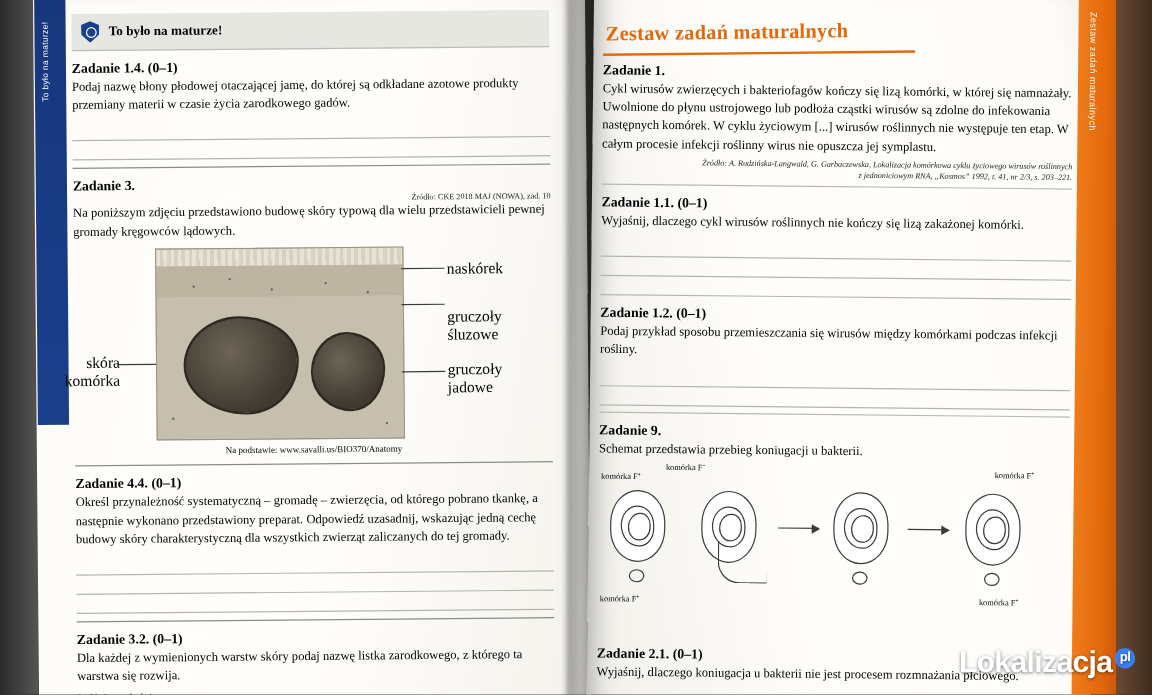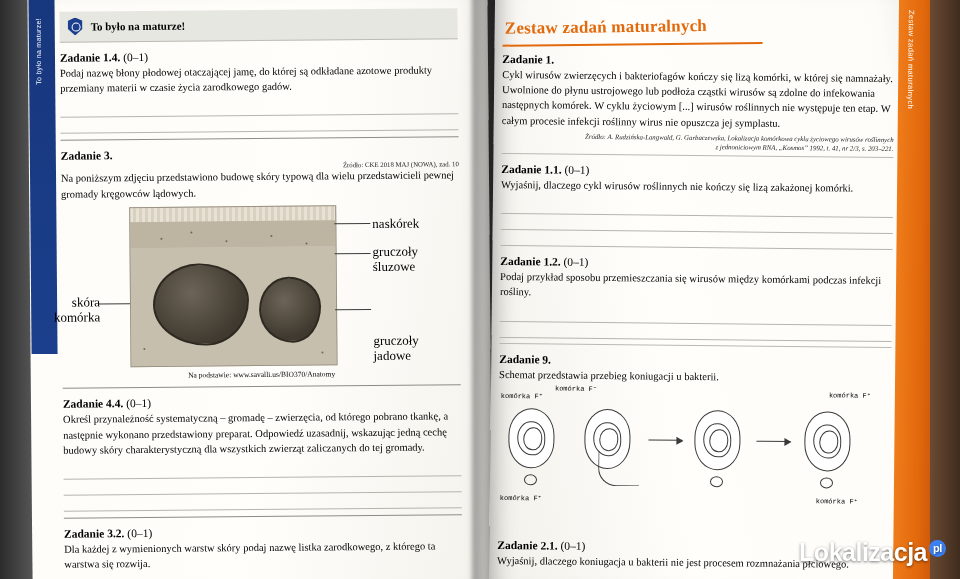--- a/index.html
+++ b/index.html
@@ -78,21 +78,21 @@
     clip-path:polygon(50% 0,100% 18%,100% 62%,50% 100%,0 62%,0 18%);
     position:relative;flex:0 0 auto;
   }
   .shield:after{
     content:"";position:absolute;left:4px;top:5px;width:7px;height:7px;
     border:1.4px solid #fff;border-radius:50%;
   }
   .banner-title{font-weight:bold;font-size:11px;font-family:"Liberation Serif",serif;}
 
   .task-head{font-weight:bold;font-size:11.5px;margin:9px 0 2px;}
-  .task-head .pts{font-weight:normal;}
+  .task-head .pts{font-weight:bold;}
   p.body{font-size:10.5px;line-height:1.45;margin:0 0 4px;text-align:left;}
   .src{font-size:6.8px;text-align:right;color:#222;font-style:normal;margin:2px 0 0;}
   .src-italic{font-style:italic;}
 
   .rule{border:0;border-top:1px solid #8c8c86;margin:6px 0;}
   .rule-thin{border:0;border-top:1px solid #b9b9b2;margin:5px 0;}
 
   .answer-lines{margin-top:6px;}
   .answer-lines .ln{border-bottom:1px solid #b5b5ae;height:15px;}
 
@@ -123,21 +123,21 @@
   .hr-orange{border:0;border-top:2px solid #e2690c;margin:0 0 8px;width:260px;transform:rotate(-1.2deg);}
 
   
   .diagram{position:relative;height:140px;margin-top:8px;}
   .cell{position:absolute;border:1.6px solid #3a3a3a;border-radius:50%/45%;background:#fff;}
   .cell .dna{position:absolute;left:50%;top:50%;transform:translate(-50%,-50%);width:60%;height:55%;border:1.4px solid #3a3a3a;border-radius:50% 50% 45% 55%;}
   .cell .dna:after{content:"";position:absolute;left:18%;top:18%;width:64%;height:64%;border:1.2px solid #3a3a3a;border-radius:55% 45% 50% 50%;}
   .plasmid{position:absolute;width:11px;height:9px;border:1.4px solid #3a3a3a;border-radius:50%;}
   .arrow{position:absolute;height:0;border-top:1.4px solid #3a3a3a;}
   .arrow:after{content:"";position:absolute;right:-1px;top:-4px;border-left:7px solid #3a3a3a;border-top:4px solid transparent;border-bottom:4px solid transparent;}
-  .dlabel{position:absolute;font-size:7px;font-family:Liberation Mono, monospace;text-align:right;}
+  .dlabel{position:absolute;font-size:7px;font-family:Liberation Serif, serif;text-align:right;}
   .bridge{position:absolute;border:1.5px solid #3a3a3a;border-top:none;border-right:none;border-radius:0 0 0 18px;}
 
   
   .wm{
     position:absolute;right:14px;bottom:12px;
     font-family:"Liberation Sans",sans-serif;
     font-size:25px;font-weight:bold;color:#fff;
     text-shadow:0 1px 3px rgba(0,0,0,.55);
     letter-spacing:-.5px;
   }
@@ -197,27 +197,27 @@
         <div class="speck" style="left:140px;top:28px"></div>
         <div class="speck" style="left:175px;top:36px"></div>
         <div class="speck" style="left:12px;top:140px"></div>
         <div class="speck" style="left:190px;top:145px"></div>
       </div>
 
       <div class="lead" style="left:273px;top:18px;width:36px;"></div>
       <div class="lbl" style="left:311px;top:12px;">naskórek</div>
 
       <div class="lead" style="left:273px;top:48px;width:36px;"></div>
-      <div class="lbl" style="left:311px;top:40px;width:60px;">gruczoły śluzowe</div>
+      <div class="lbl" style="left:311px;top:52px;width:60px;">gruczoły śluzowe</div>
 
       <div class="lead" style="left:36px;top:96px;width:32px;"></div>
       <div class="lbl" style="left:-14px;top:88px;width:52px;text-align:right;">skóra komórka</div>
 
       <div class="lead" style="left:273px;top:104px;width:36px;"></div>
-      <div class="lbl" style="left:311px;top:96px;width:60px;margin-top:33px;">gruczoły jadowe</div>
+      <div class="lbl" style="left:311px;top:96px;width:60px;">gruczoły jadowe</div>
     </div>
     <p class="cap">Na podstawie: www.savalli.us/BIO370/Anatomy</p>
 
     <hr class="rule">
 
     <div class="task-head">
       <span>Zadanie 4.4.</span>
       <span class="pts">(0–1)</span>
     </div>
     <p class="body">Określ przynależność systematyczną – gromadę – zwierzęcia, od którego pobrano tkankę, a następnie wykonano przedstawiony preparat. Odpowiedź uzasadnij, wskazując jedną cechę budowy skóry charakterystyczną dla wszystkich zwierząt zaliczanych do tej gromady.</p>

